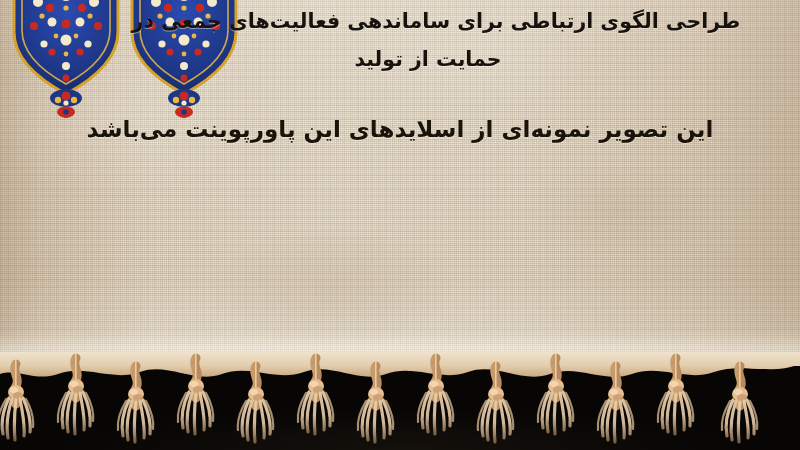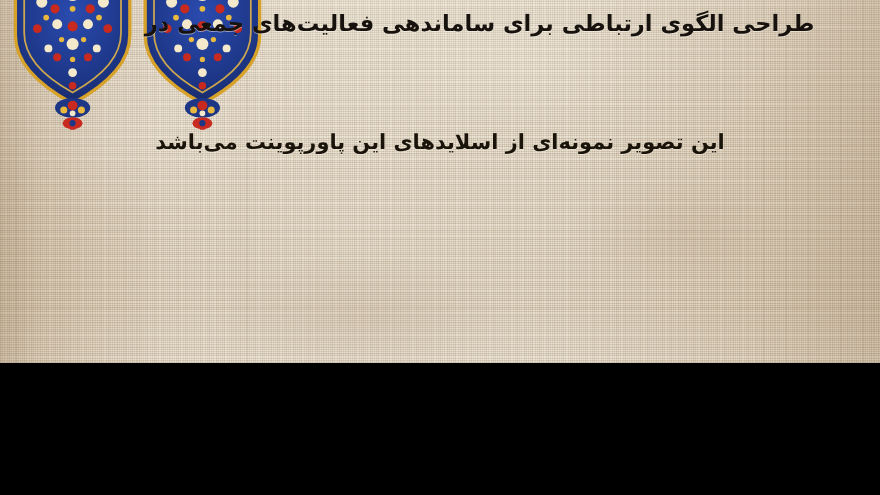--- a/index.html
+++ b/index.html
@@ -7,21 +7,21 @@
 
   html, body {
     width:800px; height:450px;
     overflow:hidden;
     background:#000;
     font-family:"DejaVu Sans", sans-serif;
   }
 
   #slide {
     position:relative;
-    width:800px; height:330px;
+    width:800px; height:450px;
     overflow:hidden;
     background:#ffffff;
   }
 
   
   .canvas-sheet {
     position:absolute;
     left:0; top:0;
     width:800px; height:372px;
     background-color:#e0d4c0;
@@ -123,21 +123,21 @@
   .title-line.l2 { padding-right:26px; }
 
   .body-block {
     position:absolute;
     right:12px; top:108px;
     width:776px;
     text-align:center;
     color:#191309;
     font-family:"DejaVu Sans", sans-serif;
     font-weight:700;
-    font-size:19px;
+    font-size:23px;
     line-height:42px;
     text-shadow:0 1px 0 rgba(255,250,240,.40);
     direction:rtl;
   }
   .body-line { display:block; white-space:nowrap; }
   .body-line.b1 { padding-right:0px; }
   .body-line.b2 { padding-right:6px; }
   .body-line.b3 { padding-right:0px; }
 </style>
 </head>
@@ -324,20 +324,21 @@
       <ellipse cx="0" cy="0" rx="9" ry="5.5" fill="#c92a20"></ellipse>
       <circle cx="0" cy="0" r="2.8" fill="#1d3686"></circle>
       <circle cx="0" cy="7" r="2.6" fill="#c92a20"></circle>
     </g>
   </svg>
 
   <div class="text-stack">
 
     <div class="title-block">
       <span class="title-line l1">طراحی الگوی ارتباطی برای ساماندهی فعالیت‌های جمعی در</span>
+      <span class="title-line l2">حمایت از تولید</span>
     </div>
 
     <div class="body-block">
       <span class="body-line b1">این تصویر نمونه‌ای از اسلایدهای این پاورپوینت می‌باشد</span>
     </div>
 
   </div>
 
 </div>
 

